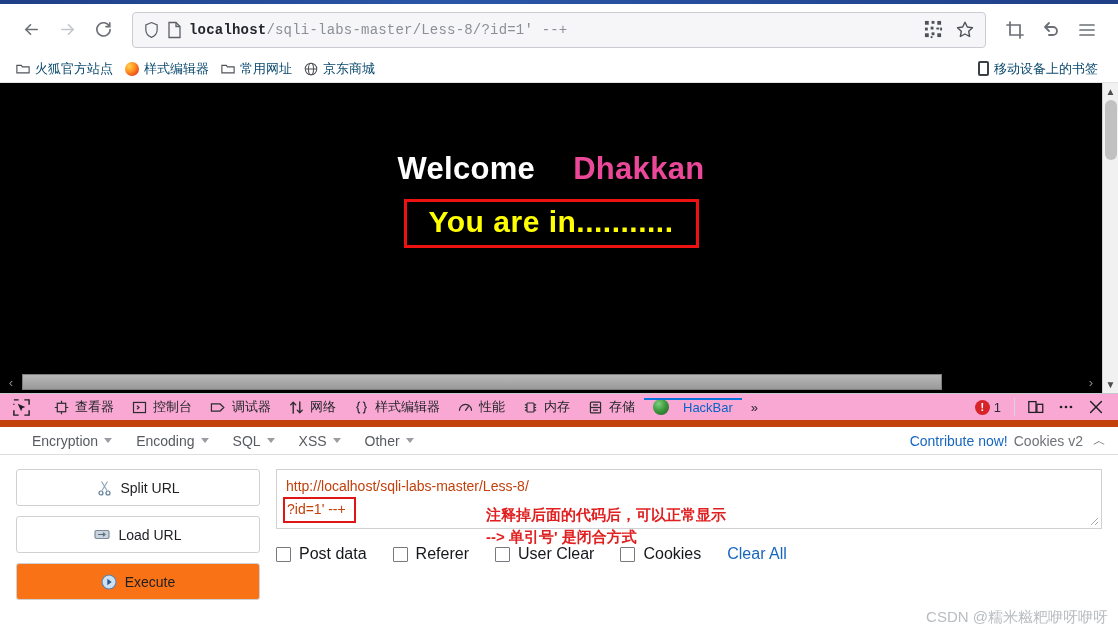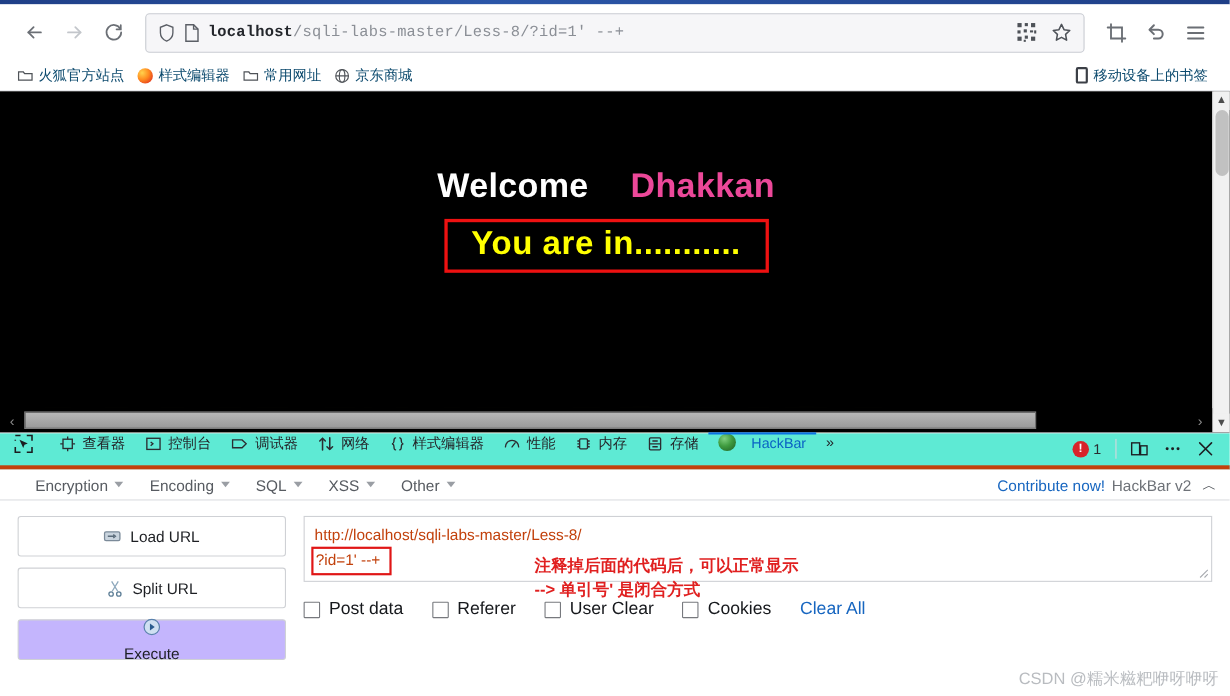--- a/index.html
+++ b/index.html
@@ -108,22 +108,22 @@
   }
   .h-arrow { width:22px;height:22px;display:flex;align-items:center;justify-content:center;
     color:#8a8a8a;font-size:13px;flex:none; }
   .h-track { flex:1; height:16px; position:relative; background:#000; }
   .h-thumb { position:absolute; left:0; top:0; height:16px; width:87%;
     background: linear-gradient(to bottom,#b8b8b8,#9a9a9a); border:1px solid #7d7d7d; }
 
   
   .devtools { background:#fff; border-top:1px solid #c6c9ce; }
   .dt-tabs {
-    height: 33px; display:flex; align-items:flex-start;
-    border-bottom: 4px solid #c2410c; background:#5eead4; padding-left: 6px;
+    height: 33px; display:flex; align-items:center;
+    border-bottom: 7px solid #c2410c; background:#f9a8d4; padding-left: 6px;
   }
   .dt-pick { width:30px; display:flex;align-items:center;justify-content:center; color:#1b1d20; }
   .dt-sep { width:1px; background:#d6d8dd; margin:7px 6px 7px 2px; }
   .dt-tab {
     display:flex; align-items:center; gap:6px; padding: 0 9px;
     font-size: 13px; color: #24262a; white-space:nowrap; position:relative;
   }
   .dt-tab.active { color:#0a63c4;gap:14px; }
   .dt-tab.active::after {
     content:""; position:absolute; left:0; right:0; top:-1px; height:2px; background:#0a73e2;
@@ -155,21 +155,21 @@
   .hbver { color:#6e7278; font-size:14px; }
   .chevron-up { color:#4f5358; font-size:13px; padding:0 4px; }
 
   .hb-body { display:flex; padding: 14px 16px 0 16px; gap: 16px; }
   .hb-buttons { width: 244px; display:flex; flex-direction:column; gap: 10px; }
   .hb-btn {
     height: 37px; border:1px solid #cfd1d5; border-radius:3px; background:#fff;
     display:flex; align-items:center; justify-content:center; gap:8px;
     font-size:14px; color:#1d1f23;
   }
-  .hb-btn.primary { background:#c4b5fd;flex-direction:column; }
+  .hb-btn.primary { background:#f97316; }
   .mini-ico { width:16px;height:16px;flex:none;display:flex;align-items:center;justify-content:center; }
 
   .hb-editor { flex:1; position:relative; }
   .hb-textarea {
     height: 60px; border:1px solid #cfd1d5; border-radius:0; background:#fff;
     padding: 6px 9px; font-size:14px; color:#c2410c; line-height: 21px;
     position:relative; overflow:hidden;
   }
   .redbox {
     display:inline-block; border:2px solid #e01616; padding: 0px 8px 1px 2px;
@@ -467,45 +467,45 @@
         <div class="hb-menu">
           <span>XSS</span>
           <span class="caret"></span>
         </div>
         <div class="hb-menu">
           <span>Other</span>
           <span class="caret"></span>
         </div>
         <div class="hb-right">
           <span class="contrib">Contribute now!</span>
-          <span class="hbver">HackBar v2</span>
+          <span class="hbver">Cookies v2</span>
           <span class="chevron-up">︿</span>
         </div>
       </div>
 
       <div class="hb-body">
         <div class="hb-buttons">
-          <div class="hb-btn">
-            <span class="mini-ico">
-              <svg width="16" height="13" viewBox="0 0 16 13" fill="none" stroke="#7b8a99" stroke-width="1.2">
-                  <rect x="1" y="2.5" width="14" height="8" rx="1.4" fill="#c9d4de"></rect>
-                  <path d="M4 6.5h6M9 4.8l2 1.7-2 1.7" stroke="#5a6b7a"></path>
-                </svg>
-            </span>
-            <span>Load URL</span>
-          </div>
           <div class="hb-btn">
             <span class="mini-ico">
               <svg width="15" height="16" viewBox="0 0 15 16" fill="none" stroke="#5d7e96" stroke-width="1.2">
                   <path d="M4.5 1.5L10 10.5M10.5 1.5L5 10.5" stroke="#8fa9bd"></path>
                   <circle cx="4" cy="13" r="2"></circle>
                   <circle cx="11" cy="13" r="2"></circle>
                 </svg>
             </span>
             <span>Split URL</span>
+          </div>
+          <div class="hb-btn">
+            <span class="mini-ico">
+              <svg width="16" height="13" viewBox="0 0 16 13" fill="none" stroke="#7b8a99" stroke-width="1.2">
+                  <rect x="1" y="2.5" width="14" height="8" rx="1.4" fill="#c9d4de"></rect>
+                  <path d="M4 6.5h6M9 4.8l2 1.7-2 1.7" stroke="#5a6b7a"></path>
+                </svg>
+            </span>
+            <span>Load URL</span>
           </div>
           <div class="hb-btn primary">
             <span class="mini-ico">
               <svg width="16" height="16" viewBox="0 0 16 16">
                   <circle cx="8" cy="8" r="7" fill="#cfe0f2" stroke="#5b82ad" stroke-width="1.1"></circle>
                   <path d="M6.3 4.8l4.4 3.2-4.4 3.2z" fill="#2a5b8f"></path>
                 </svg>
             </span>
             <span>Execute</span>
           </div>

